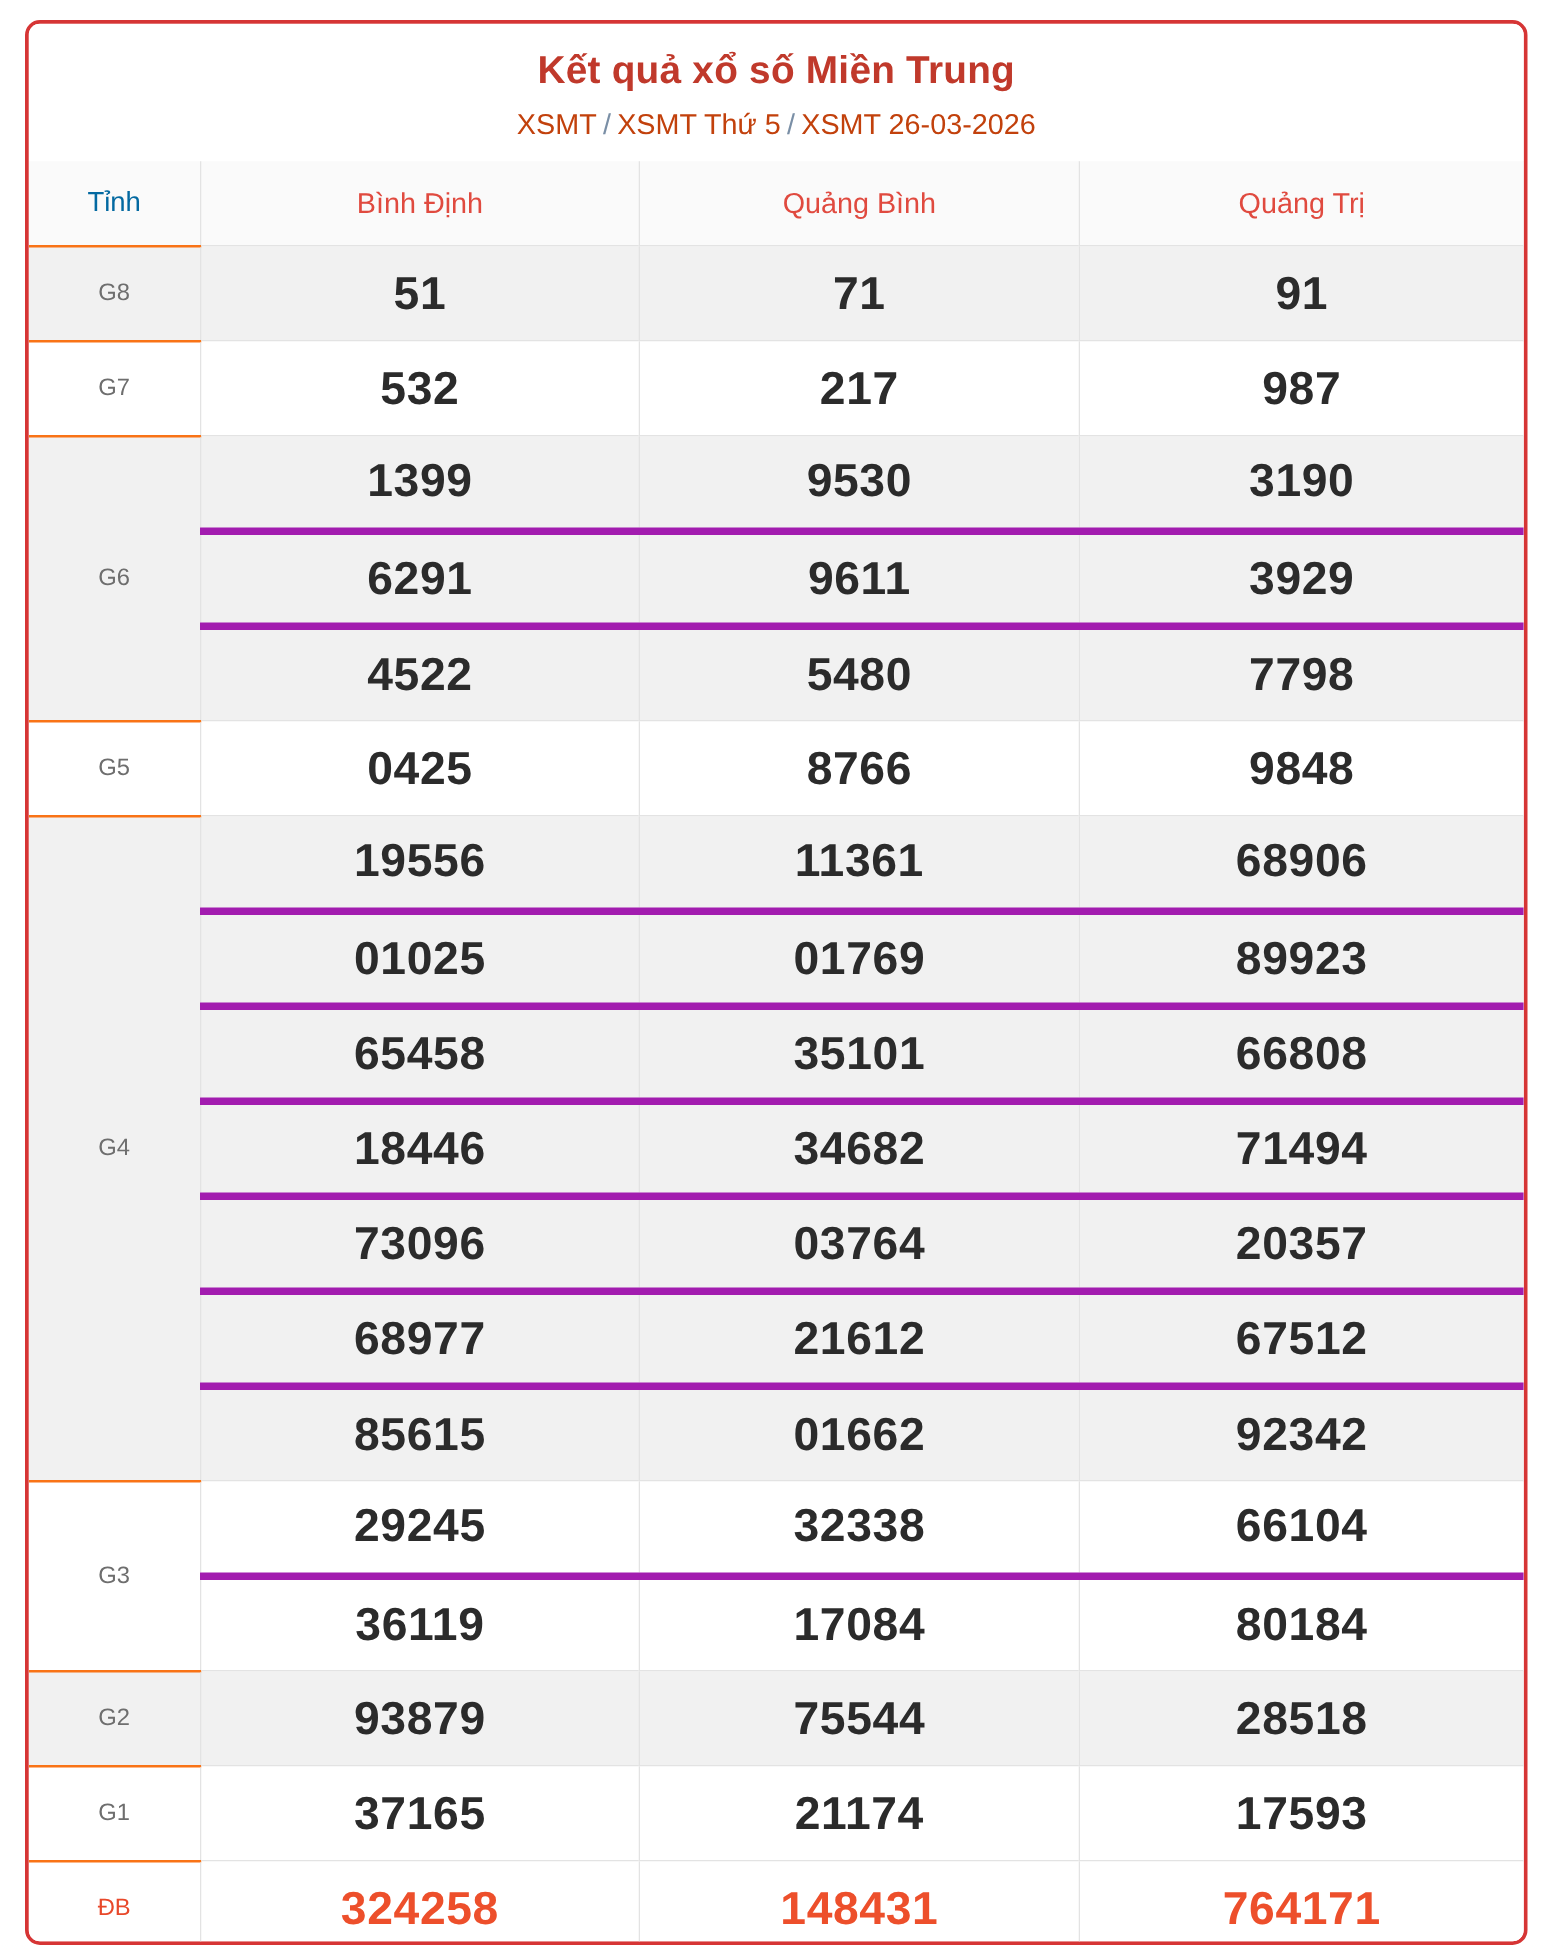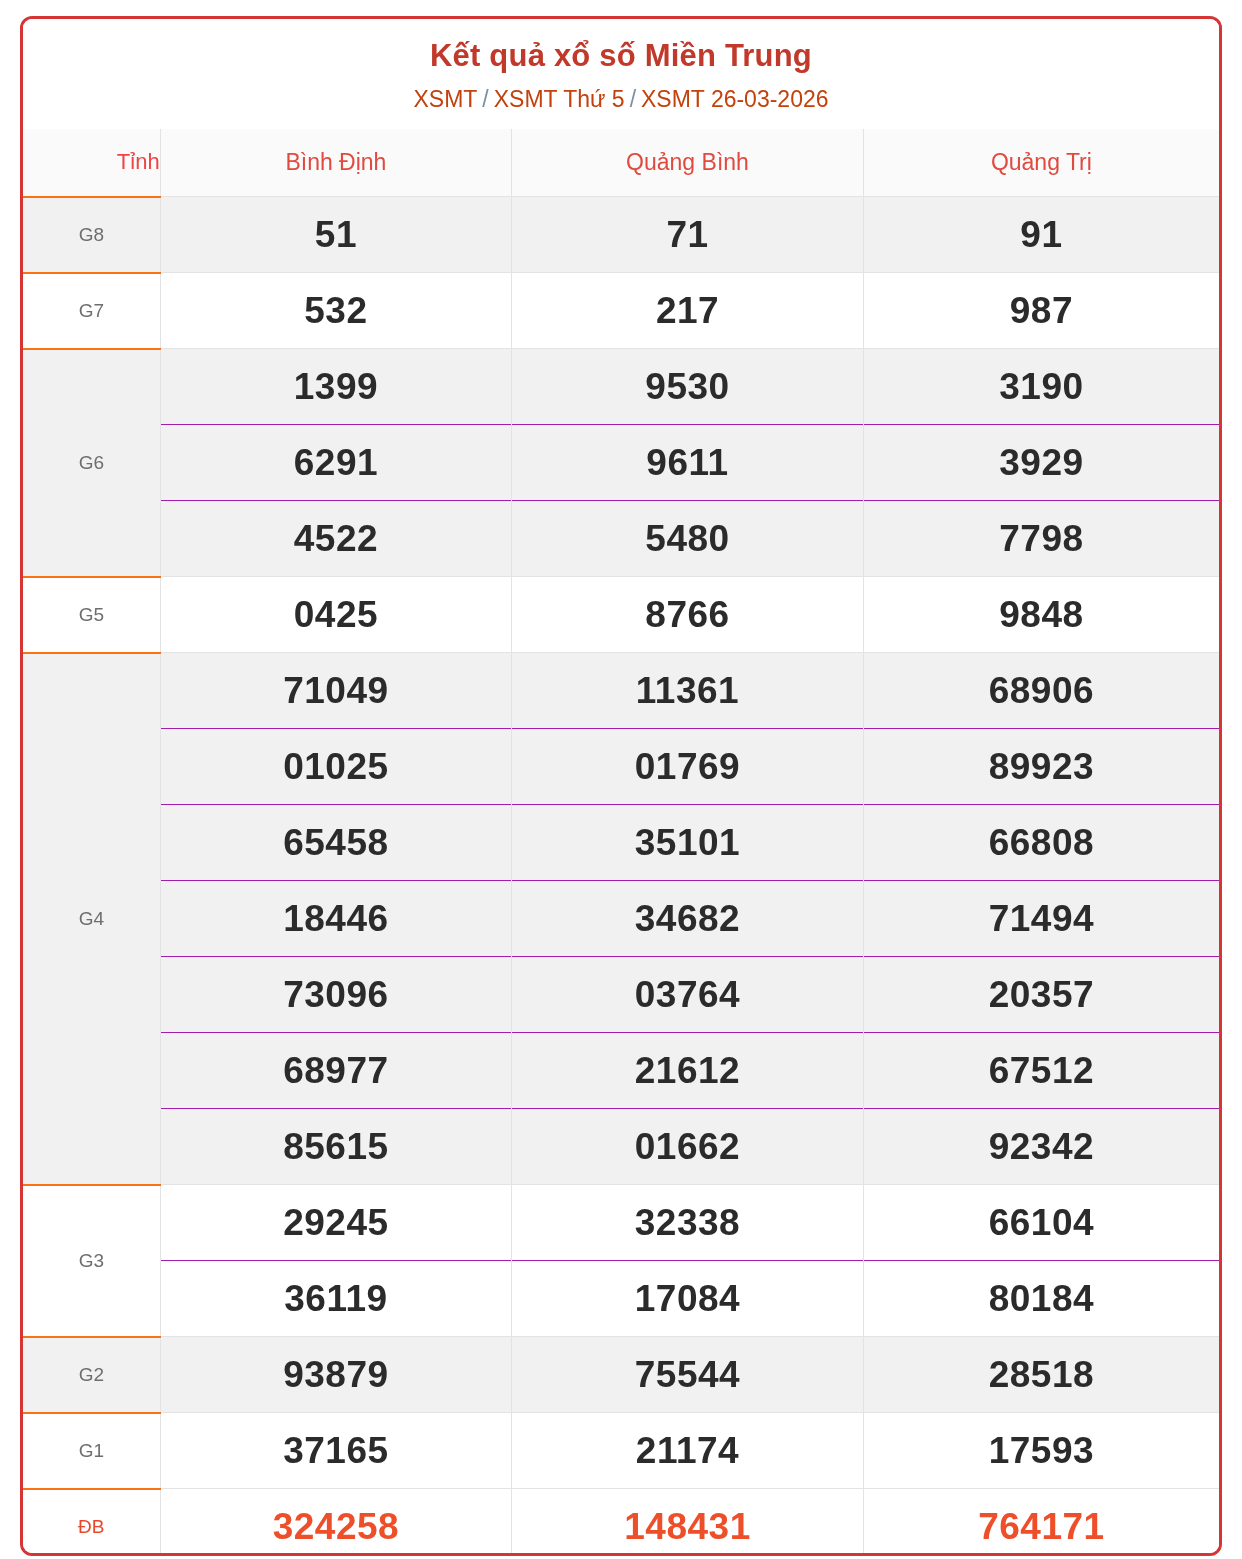--- a/index.html
+++ b/index.html
@@ -78,22 +78,21 @@
     vertical-align: middle;
   }
   .lottery-table th:last-child,
   .lottery-table td:last-child { border-right: none; }
 
   thead tr { background: #fafafa; height: 68px; }
 
   th.col-head-label {
     font-size: 22px;
     font-weight: normal;
-    color: #ef4444;
-    text-align: right;
+    color: #0369a1;
   }
   th.col-head-prov {
     font-size: 23px;
     font-weight: normal;
     color: #e04a3f;
   }
 
   
   tbody tr { height: 76px; }
   tbody tr.shade td { background: #f1f1f1; }
@@ -116,21 +115,21 @@
     color: #e8482a;
     font-size: 19px;
   }
   tr.row-db td.num {
     color: #ed4f2b;
     font-size: 37px;
     font-weight: bold;
   }
 
   
-  tbody tr.inner-sep td.num { border-top: 1px solid #a21caf; }
+  tbody tr.inner-sep td.num { border-top: 6px solid #a21caf; }
   tbody tr.group-start td { border-top: 1px solid #e3e3e3; }
   tbody tr.group-start td.grp-label { border-top: 2px solid #f97316; }
 </style>
 </head>
 <body>
 
 <div id="root">
   <div class="result-card">
 
     <div class="card-header">
@@ -185,21 +184,21 @@
             <td class="num">7798</td>
           </tr>
           <tr class="plain group-start">
             <td class="grp-label" rowspan="1">G5</td>
             <td class="num">0425</td>
             <td class="num">8766</td>
             <td class="num">9848</td>
           </tr>
           <tr class="shade group-start">
             <td class="grp-label" rowspan="7">G4</td>
-            <td class="num">71049</td>
+            <td class="num">19556</td>
             <td class="num">11361</td>
             <td class="num">68906</td>
           </tr>
           <tr class="shade inner-sep">
             <td class="num">01025</td>
             <td class="num">01769</td>
             <td class="num">89923</td>
           </tr>
           <tr class="shade inner-sep">
             <td class="num">65458</td>

